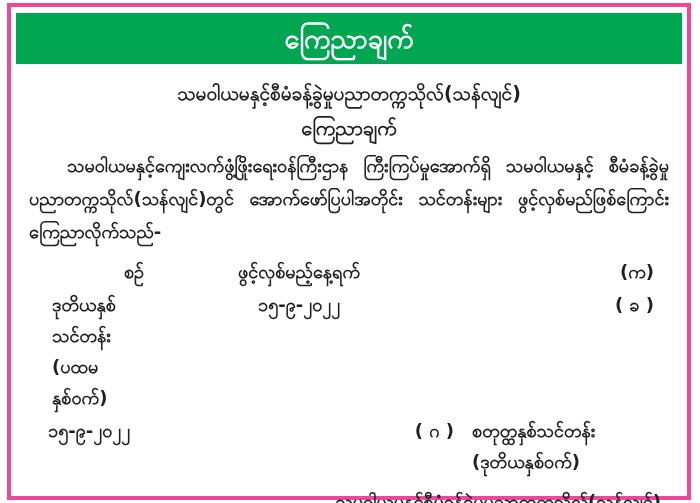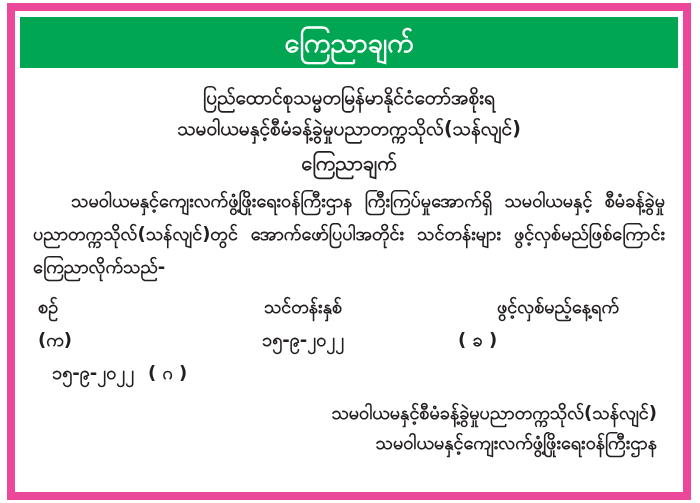--- a/index.html
+++ b/index.html
@@ -8,21 +8,21 @@
     width: 700px;
     height: 503px;
     background: #ffffff;
     font-family: "DejaVu Sans", "Liberation Sans", sans-serif;
     color: #231f20;
     overflow: hidden;
   }
   .frame {
     position: absolute;
     top: 3px; left: 7px; right: 9px; bottom: 3px;
-    border: 8px solid #ec4899;
+    border: 4px solid #ec4899;
     background: #ffffff;
     box-sizing: border-box;
   }
   .banner {
     margin: 6px 5px 0 5px;
     height: 51px;
     background: #00a651;
     display: flex;
     align-items: center;
     justify-content: center;
@@ -57,21 +57,21 @@
   }
   .tbl {
     margin: 8px 0 0 23px;
     display: grid;
     grid-template-columns: 110px 310px 200px;
     row-gap: 2px;
     font-size: 18px;
     font-weight: bold;
     line-height: 31px;
   }
-  .tbl .c-serial { text-align: left; }
+  .tbl .c-serial { text-align: right; }
   .tbl .c-course { text-align: left; padding-left: 18px; }
   .tbl .c-date   { text-align: center; }
   .tbl .hdr-cell { font-weight: bold; }
   .ftr {
     margin: 10px 26px 0 0;
     text-align: right;
     font-weight: bold;
     font-size: 18px;
     line-height: 30px;
   }
@@ -80,40 +80,40 @@
 <body>
 
 <div class="page">
   <div class="frame">
 
     <div class="banner">
       <span class="banner-title">ကြေညာချက်</span>
     </div>
 
     <div class="hdr">
-      <div>ပြည်ထောင်စုသမ္မတမြန်မာနိုင်ငံတော်အစိုးရ</div>
       <div>သမဝါယမနှင့်စီမံခန့်ခွဲမှုပညာတက္ကသိုလ်(သန်လျင်)</div>
     </div>
 
     <div class="subheading">ကြေညာချက်</div>
 
     <p class="para">သမဝါယမနှင့်ကျေးလက်ဖွံ့ဖြိုးရေးဝန်ကြီးဌာန ကြီးကြပ်မှုအောက်ရှိ သမဝါယမနှင့် စီမံခန့်ခွဲမှုပညာတက္ကသိုလ်(သန်လျင်)တွင် အောက်ဖော်ပြပါအတိုင်း သင်တန်းများ ဖွင့်လှစ်မည်ဖြစ်ကြောင်း ကြေညာလိုက်သည်-</p>
 
     <div class="tbl">
       <div class="c-serial hdr-cell">စဉ်</div>
-      <div class="c-course hdr-cell" style="text-align:center; padding-left:0;">သင်တန်းနှစ်</div>
       <div class="c-date hdr-cell">ဖွင့်လှစ်မည့်နေ့ရက်</div>
 
       <div class="c-serial">(က)</div>
+      <div class="c-course">ဒုတိယနှစ်သင်တန်း (ပထမနှစ်ဝက်)</div>
       <div class="c-date">၁၅-၉-၂၀၂၂</div>
 
       <div class="c-serial">( ခ )</div>
       <div class="c-date">၁၅-၉-၂၀၂၂</div>
 
       <div class="c-serial">( ဂ )</div>
+      <div class="c-course">စတုတ္ထနှစ်သင်တန်း (ဒုတိယနှစ်ဝက်)</div>
     </div>
 
     <div class="ftr">
       <div>သမဝါယမနှင့်စီမံခန့်ခွဲမှုပညာတက္ကသိုလ်(သန်လျင်)</div>
       <div>သမဝါယမနှင့်ကျေးလက်ဖွံ့ဖြိုးရေးဝန်ကြီးဌာန</div>
     </div>
 
   </div>
 </div>
 

